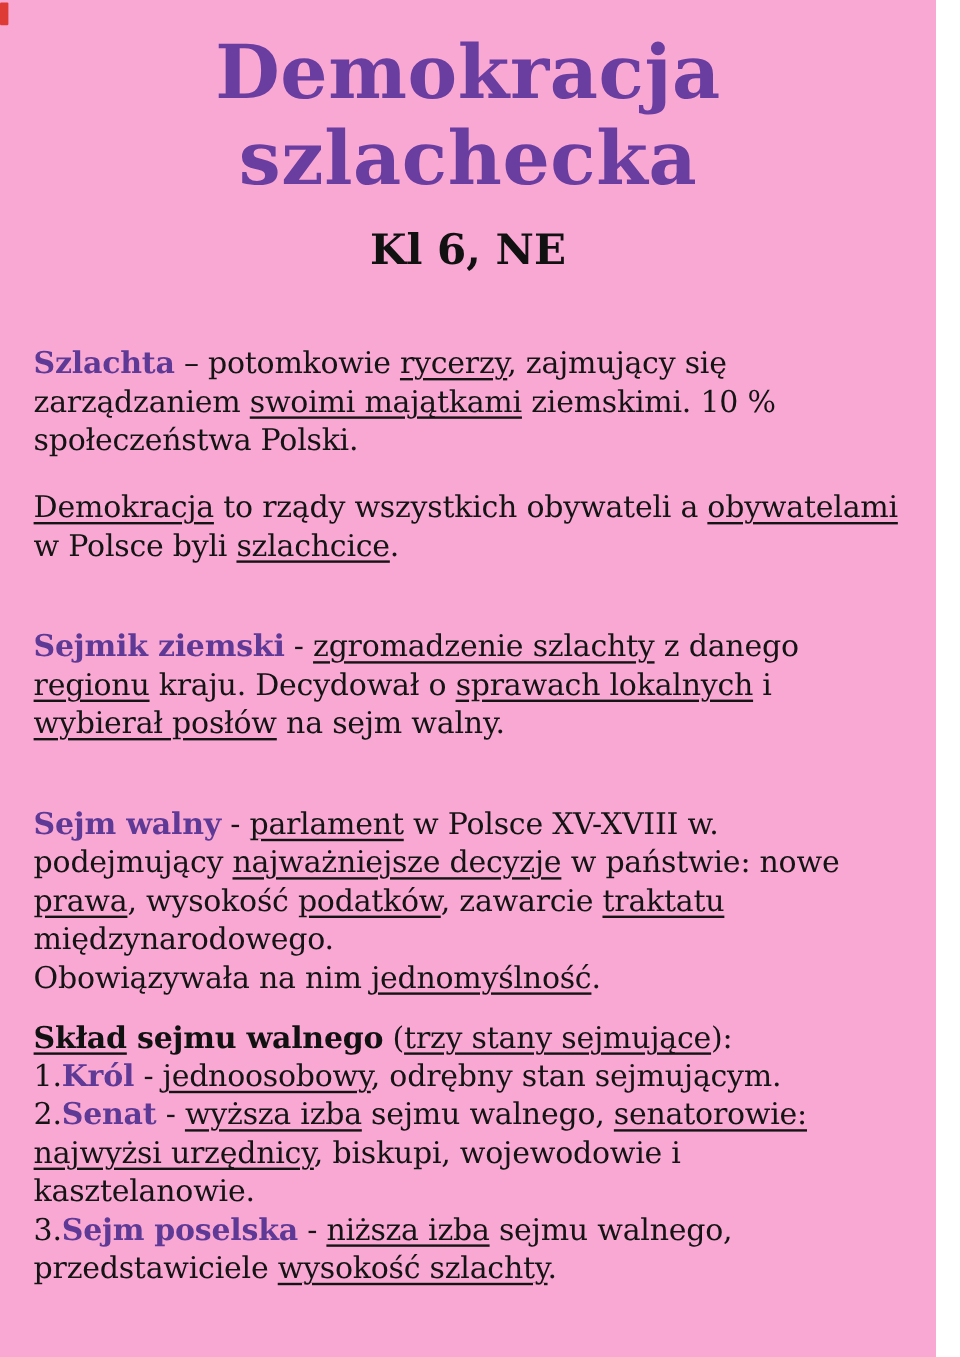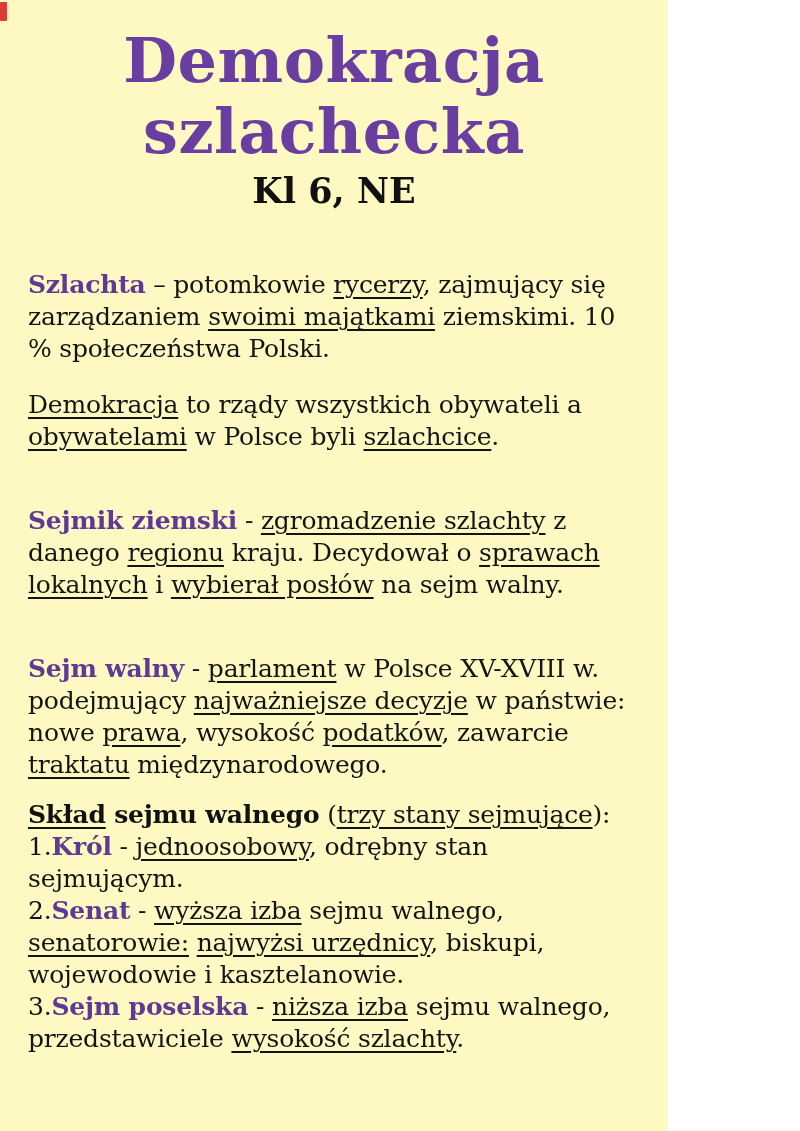--- a/index.html
+++ b/index.html
@@ -2,23 +2,23 @@
 <html lang="pl"><head>
 <meta charset="utf-8">
 <style>
   html, body {
     margin: 0;
     padding: 0;
     background: #ffffff;
   }
   .page {
     position: relative;
-    width: 668px;
+    width: 780px;
     height: 1131px;
-    background: #fef9c3;
+    background: #f9a8d4;
     overflow: hidden;
     font-family: "DejaVu Serif", "Liberation Serif", serif;
     color: #141414;
   }
   .corner-mark {
     position: absolute;
     left: 0px;
     top: 2px;
     width: 7px;
     height: 19px;
@@ -31,21 +31,21 @@
   }
   .doc-title {
     margin: 0;
     font-size: 62px;
     line-height: 1.14;
     font-weight: bold;
     color: #6a3da1;
     letter-spacing: 0.5px;
   }
   .doc-subtitle {
-    margin-top: 3px;
+    margin-top: 21px;
     font-size: 35px;
     font-weight: bold;
     color: #111111;
   }
   .body-text {
     margin-top: 58px;
     padding-left: 28px;
     padding-right: 28px;
     font-size: 25px;
     line-height: 32px;
@@ -96,20 +96,21 @@
         <span class="line"><span class="seg-term">Szlachta</span><span class="seg-plain"> – potomkowie </span><span class="seg-u">rycerzy</span><span class="seg-plain">, zajmujący się zarządzaniem </span><span class="seg-u">swoimi majątkami</span><span class="seg-plain"> ziemskimi. 10 % społeczeństwa Polski.</span></span>
       </p>
       <p class="para">
         <span class="line"><span class="seg-u">Demokracja</span><span class="seg-plain"> to rządy wszystkich obywateli a </span><span class="seg-u">obywatelami</span><span class="seg-plain"> w Polsce byli </span><span class="seg-u">szlachcice</span><span class="seg-plain">.</span></span>
       </p>
       <p class="para gap-before-large">
         <span class="line"><span class="seg-term">Sejmik ziemski</span><span class="seg-plain"> - </span><span class="seg-u">zgromadzenie szlachty</span><span class="seg-plain"> z danego </span><span class="seg-u">regionu</span><span class="seg-plain"> kraju. Decydował o </span><span class="seg-u">sprawach lokalnych</span><span class="seg-plain"> i </span><span class="seg-u">wybierał posłów</span><span class="seg-plain"> na sejm walny.</span></span>
       </p>
       <p class="para gap-before-large">
         <span class="line"><span class="seg-term">Sejm walny</span><span class="seg-plain"> - </span><span class="seg-u">parlament</span><span class="seg-plain"> w Polsce XV-XVIII w. podejmujący </span><span class="seg-u">najważniejsze decyzje</span><span class="seg-plain"> w państwie: nowe </span><span class="seg-u">prawa</span><span class="seg-plain">, wysokość </span><span class="seg-u">podatków</span><span class="seg-plain">, zawarcie </span><span class="seg-u">traktatu</span><span class="seg-plain"> międzynarodowego.</span></span>
+        <span class="line"><span class="seg-plain">Obowiązywała na nim </span><span class="seg-u">jednomyślność</span><span class="seg-plain">.</span></span>
       </p>
       <p class="para gap-before-small">
         <span class="line"><span class="seg-bold-u">Skład</span><span class="seg-bold"> sejmu walnego</span><span class="seg-plain"> (</span><span class="seg-u">trzy stany sejmujące</span><span class="seg-plain">):</span></span>
         <span class="line"><span class="seg-plain">1.</span><span class="seg-term">Król</span><span class="seg-plain"> - </span><span class="seg-u">jednoosobowy</span><span class="seg-plain">, odrębny stan sejmującym.</span></span>
         <span class="line"><span class="seg-plain">2.</span><span class="seg-term">Senat</span><span class="seg-plain"> - </span><span class="seg-u">wyższa izba</span><span class="seg-plain"> sejmu walnego, </span><span class="seg-u">senatorowie:</span><span class="seg-plain"> </span><span class="seg-u">najwyżsi urzędnicy</span><span class="seg-plain">, biskupi, wojewodowie i kasztelanowie.</span></span>
         <span class="line"><span class="seg-plain">3.</span><span class="seg-term">Sejm poselska</span><span class="seg-plain"> - </span><span class="seg-u">niższa izba</span><span class="seg-plain"> sejmu walnego, przedstawiciele </span><span class="seg-u">wysokość szlachty</span><span class="seg-plain">.</span></span>
       </p>
     </main>
 
 </div>

